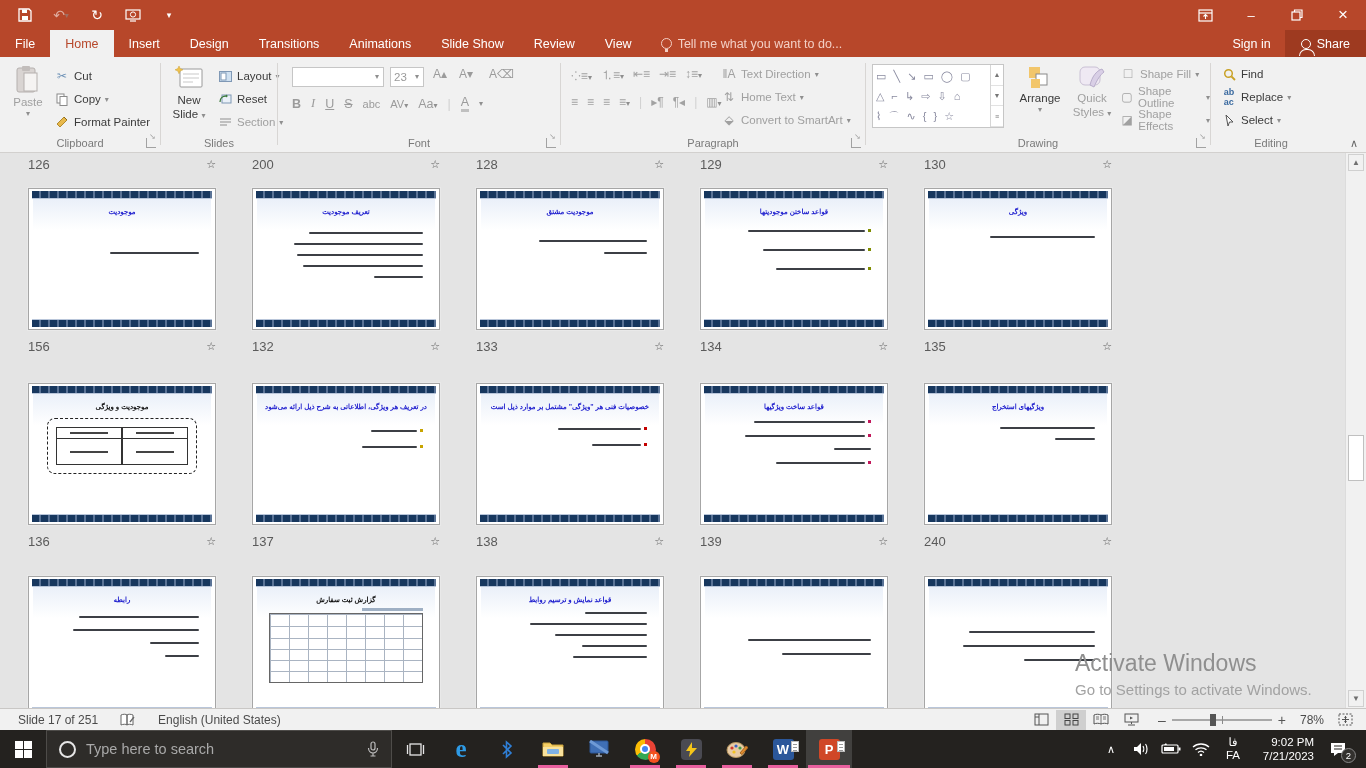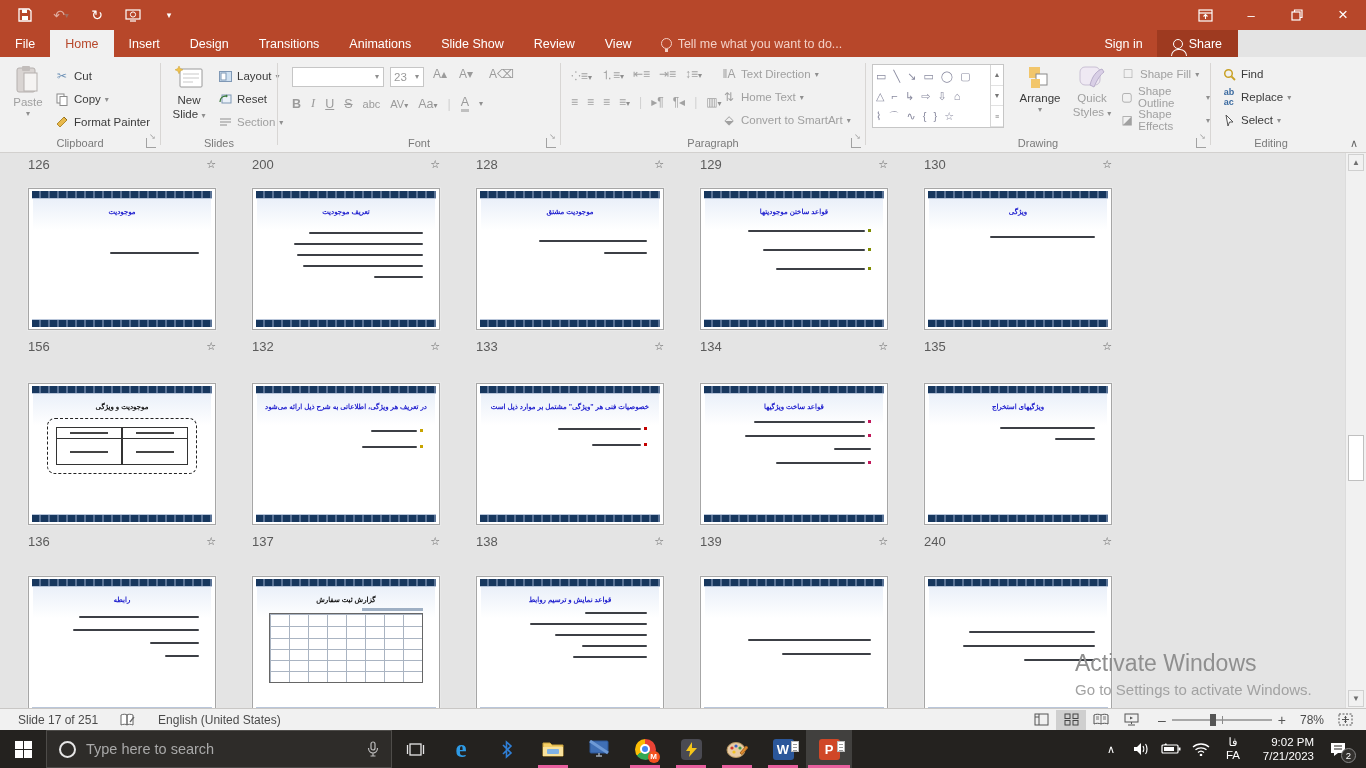--- a/index.html
+++ b/index.html
@@ -8,21 +8,21 @@
   
   #titlebar { position:absolute; left:0; top:0; width:1366px; height:30px; background:#b7472a; color:#fff; display:flex; align-items:center; }
   .qat { display:flex; align-items:center; gap:14px; padding-left:14px; width:230px; }
   .qat .qbtn { width:22px; height:22px; display:flex; align-items:center; justify-content:center; color:#fff; font-size:14px; }
   .qat .dim { opacity:.55; }
   #win-title { flex:1; text-align:center; font-size:12.5px; color:#fff; white-space:nowrap; overflow:hidden; }
   .winctl { display:flex; height:30px; margin-left:auto; }
   .winctl .wbtn { width:46px; height:30px; display:flex; align-items:center; justify-content:center; font-size:13px; color:#fff; }
 
   
-  #tabrow { position:absolute; left:0; top:30px; width:1238px; height:27px; background:#b7472a; display:flex; align-items:flex-end; }
+  #tabrow { position:absolute; left:0; top:30px; width:1366px; height:27px; background:#b7472a; display:flex; align-items:flex-end; }
   .tab { height:27px; padding:0 15px; display:flex; align-items:center; font-size:12.5px; color:#fff; }
   .tab.active { background:#f1f1f1; color:#b7472a; }
   #tellme { display:flex; align-items:center; gap:6px; color:#f3cfc5; font-size:12.5px; padding:0 14px; height:27px; }
   .bulb { width:11px; height:11px; border:1.5px solid #f3cfc5; border-radius:50%; position:relative; }
   .bulb:after{ content:""; position:absolute; left:3px; top:10px; width:3px; height:3px; background:#f3cfc5; }
   #signin { margin-left:auto; color:#fff; font-size:12.5px; padding:0 14px; height:27px; display:flex; align-items:center; }
   #share { background:#9e3a20; color:#fff; font-size:12.5px; padding:0 16px; height:27px; display:flex; align-items:center; gap:6px; }
   .person { width:10px; height:10px; border:1.5px solid #fff; border-radius:50%; position:relative; }
   .person:after{ content:""; position:absolute; left:-3px; top:9px; width:14px; height:6px; border:1.5px solid #fff; border-bottom:none; border-radius:7px 7px 0 0; }
 

